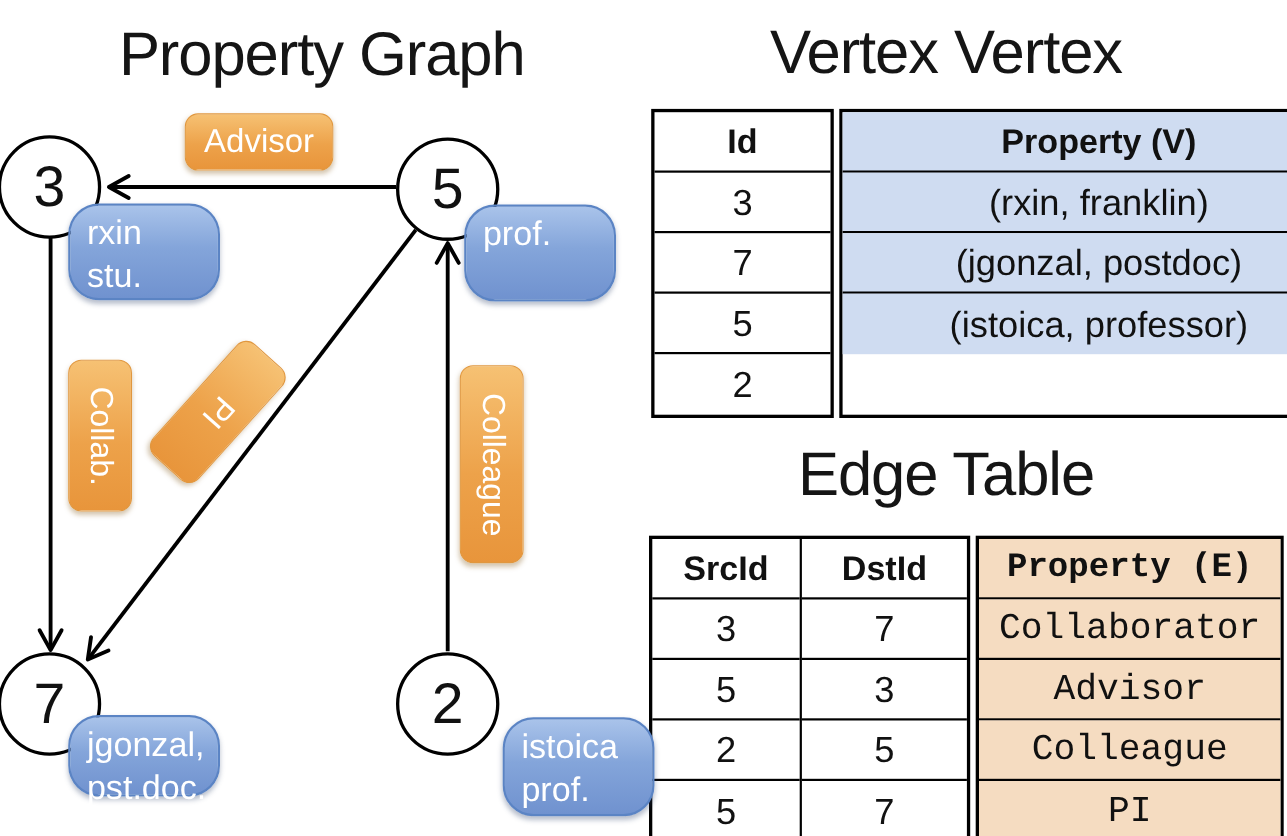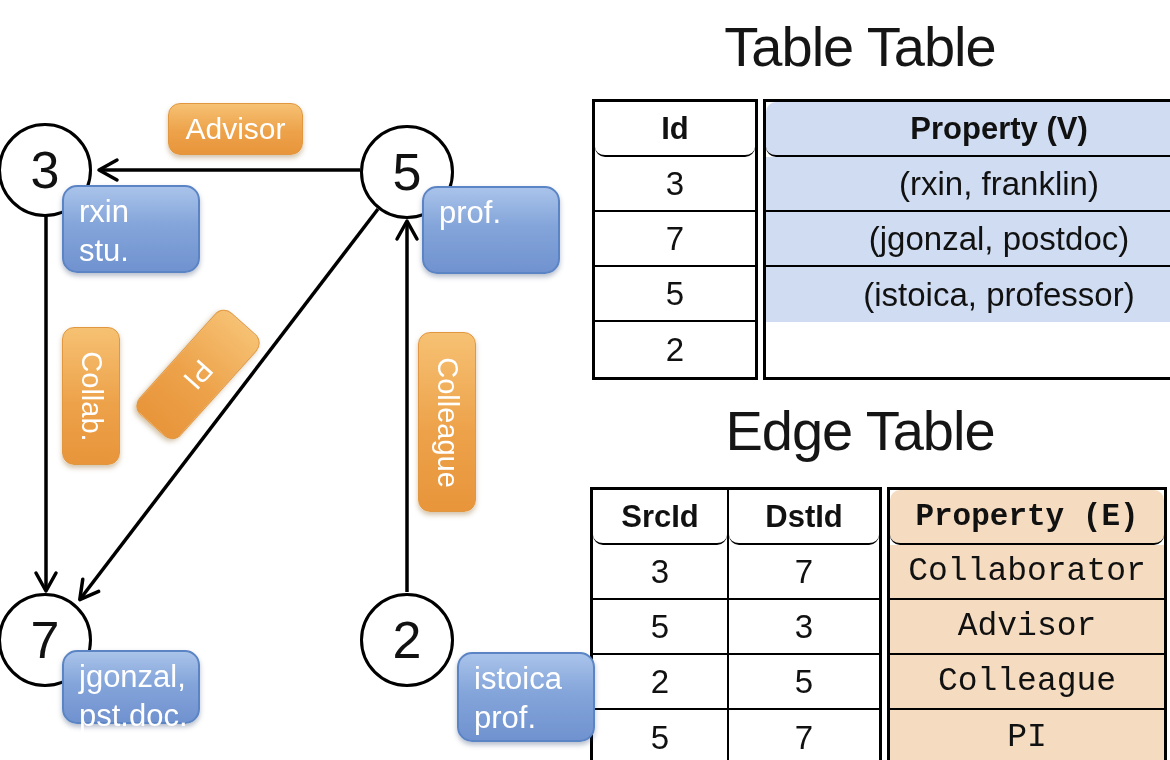--- a/index.html
+++ b/index.html
@@ -28,21 +28,21 @@
     font-size:52px; z-index:2;
   }
   #node-3 { left:-2px;  top:123px; }
   #node-5 { left:360px; top:125px; }
   #node-7 { left:-2px;  top:593px; }
   #node-2 { left:360px; top:593px; }
 
   
   .vprop {
     position:absolute; box-sizing:border-box; z-index:3;
-    width:138px; height:88px; border-radius:15px;
+    width:138px; height:88px; border-radius:28px;
     background:linear-gradient(180deg,#a9c3ea 0%,#84a5da 45%,#7092cf 100%);
     border:2px solid #5b84c4;
     box-shadow:0 3px 5px rgba(50,70,110,0.35);
     color:#fff; font-size:31px; line-height:39px;
     padding:5px 0 0 15px;
   }
   #vprop-3 { left:62px;  top:185px; }
   #vprop-5 { left:422px; top:186px; }
   #vprop-7 { left:62px;  top:650px; height:74px; }
   #vprop-2 { left:420px; top:652px; height:90px;margin-left:37px; }
@@ -67,39 +67,40 @@
     position:absolute; box-sizing:border-box; border:3px solid #000;
     background:#fff; display:flex; flex-direction:column; z-index:2;
   }
   .tcell {
     flex:none; height:55px; box-sizing:border-box;
     border-bottom:2px solid #000;
     display:flex; align-items:center; justify-content:center;
     font-size:33px; white-space:nowrap;
   }
   .tcell:last-child { border-bottom:none; }
-  .tcell.head { font-weight:700; font-size:31px;border-radius:10px; }
+  .tcell.head { font-weight:700; font-size:31px; }
   .bg-blue .tcell { background:#cfdcf1; }
   .bg-tan  .tcell { background:#f5dcc1;font-family:Liberation Mono, monospace; }
 
   #vt-id   { left:592px; top:99px;  width:166px; height:281px; }
   #vt-prop { left:763px; top:99px;  width:472px; height:281px; }
 
   #et-ids  { left:590px; top:487px; width:292px; height:281px;
              flex-direction:row; }
   #et-ids .subcol { display:flex; flex-direction:column; }
   #et-src  { width:134px; border-right:2px solid #000; }
   #et-dst  { flex:1; }
   #et-prop { left:887px; top:487px; width:280px; height:281px; }
 </style>
 </head>
 <body>
 
 <div id="stage">
 
+  <div class="big-title" id="title-graph">Property Graph</div>
 
   <svg id="edges" width="585" height="760" viewBox="0 0 585 760">
     <defs>
       <marker id="arrowhead" markerUnits="userSpaceOnUse" markerWidth="26" markerHeight="26" refX="19" refY="13" orient="auto">
         <path d="M3,3 L21,13 L3,23" fill="none" stroke="#000" stroke-width="3.5" stroke-linecap="round" stroke-linejoin="round"></path>
       </marker>
     </defs>
     <line x1="360" y1="170" x2="101" y2="170" marker-end="url(#arrowhead)"></line>
     <line x1="46" y1="216" x2="46" y2="589" marker-end="url(#arrowhead)"></line>
     <line x1="407" y1="592" x2="407" y2="223" marker-end="url(#arrowhead)"></line>
@@ -141,21 +142,21 @@
   <div class="elabel" id="elabel-collab">
     <span class="vtext">Collab.</span>
   </div>
   <div class="elabel" id="elabel-pi">
     <span class="vtext">PI</span>
   </div>
   <div class="elabel" id="elabel-colleague">
     <span class="vtext">Colleague</span>
   </div>
 
-  <div class="big-title" id="title-vertex">Table Table</div>
+  <div class="big-title" id="title-vertex">Vertex Vertex</div>
 
   <div class="tcol" id="vt-id">
     <div class="tcell head">Id</div>
     <div class="tcell">3</div>
     <div class="tcell">7</div>
     <div class="tcell">5</div>
     <div class="tcell">2</div>
   </div>
   <div class="tcol bg-blue" id="vt-prop">
     <div class="tcell head">Property (V)</div>

